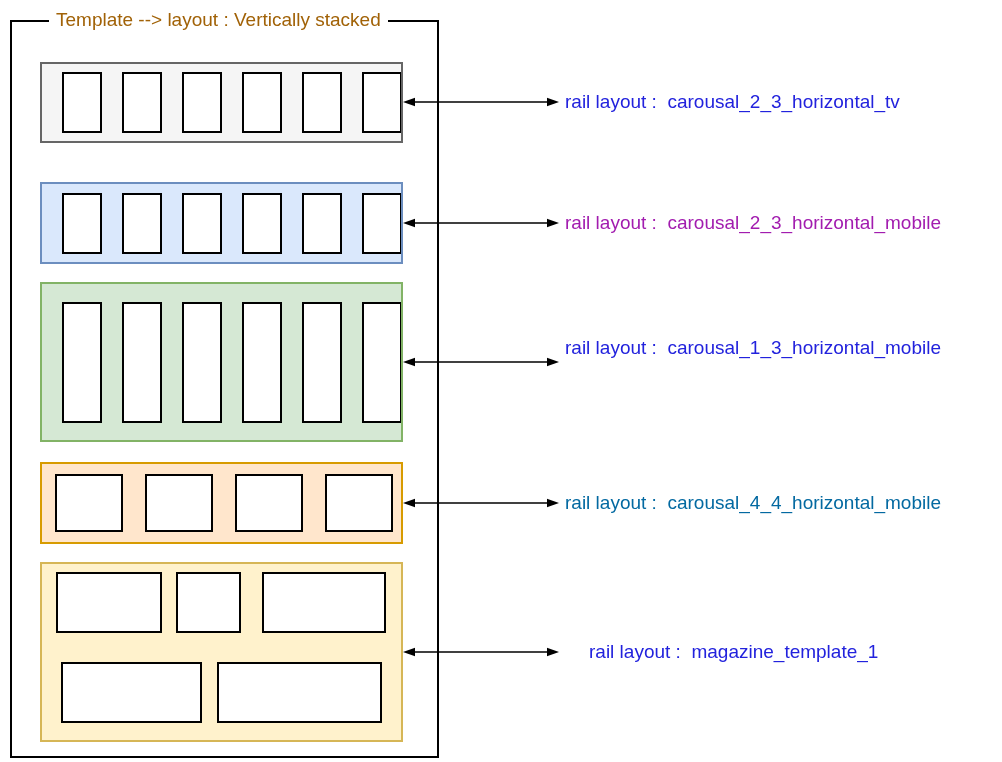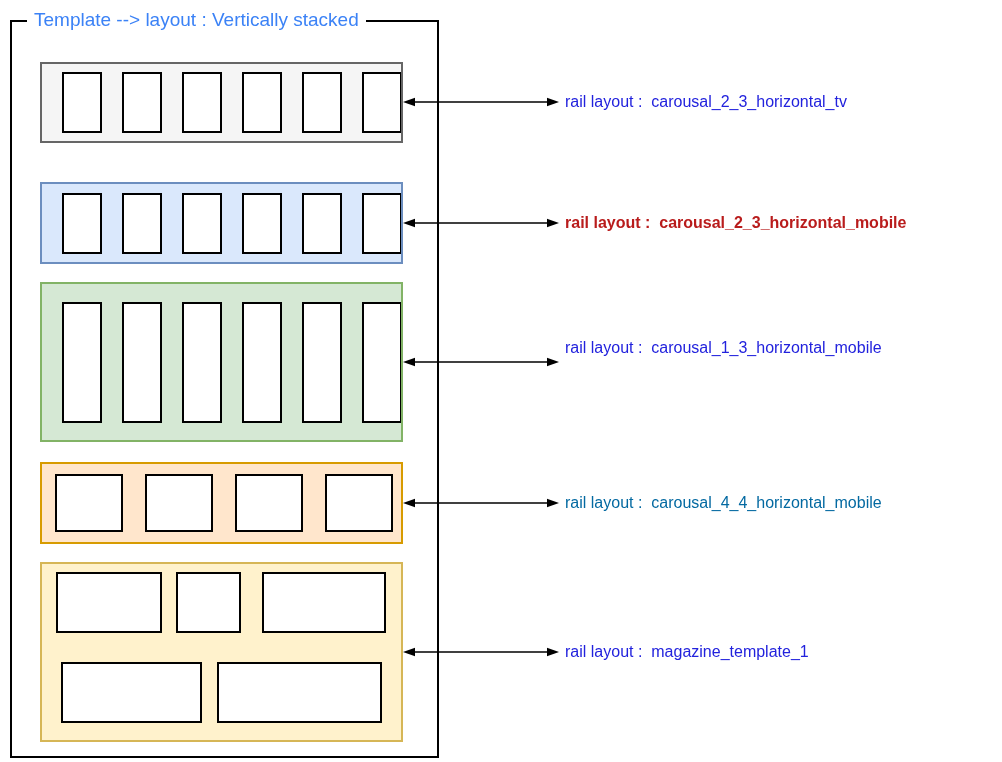--- a/index.html
+++ b/index.html
@@ -53,31 +53,31 @@
     height: 61px;
   }
   .arrows-layer {
     position: absolute;
     left: 0; top: 0;
     pointer-events: none;
   }
   .rail-label {
     position: absolute;
     left: 565px;
-    font-size: 16px;
+    font-size: 19px;
     line-height: 24px;
     white-space: pre;
   }
 </style>
 </head>
 <body>
 
 <div id="canvas">
   <div class="outer-box"></div>
-  <div class="diagram-title" style="color: #3b82f6;">Template --&gt; layout : Vertically stacked</div>
+  <div class="diagram-title" style="color: #a16207; margin-left: 22px;">Template --&gt; layout : Vertically stacked</div>
 
   <div id="rails-layer">
       <div class="rail carousel" style="top: 62px; height: 81px; background: rgb(245, 245, 245); border-color: rgb(102, 102, 102); padding-left: 20px; column-gap: 20px;">
         <div class="card" style="width: 40px; height: 61px;"></div>
         <div class="card" style="width: 40px; height: 61px;"></div>
         <div class="card" style="width: 40px; height: 61px;"></div>
         <div class="card" style="width: 40px; height: 61px;"></div>
         <div class="card" style="width: 40px; height: 61px;"></div>
         <div class="card" style="width: 40px; height: 61px;"></div>
       </div>
@@ -139,18 +139,18 @@
       </g>
       <g>
         <line x1="406" y1="652" x2="556" y2="652" stroke="#000000" stroke-width="1.6"></line>
         <polygon points="403,652 415,647.8 415,656.2" fill="#000000"></polygon>
         <polygon points="559,652 547,647.8 547,656.2" fill="#000000"></polygon>
       </g>
     </svg>
 
   <div id="labels-layer">
       <div class="rail-label" style="top: 90px; color: rgb(34, 34, 221);">rail layout :  carousal_2_3_horizontal_tv</div>
-      <div class="rail-label" style="top: 211px; color: #b91c1c; font-weight: bold;">rail layout :  carousal_2_3_horizontal_mobile</div>
+      <div class="rail-label" style="top: 211px; color: #a21caf;">rail layout :  carousal_2_3_horizontal_mobile</div>
       <div class="rail-label" style="top: 336px; color: rgb(34, 34, 221);">rail layout :  carousal_1_3_horizontal_mobile</div>
       <div class="rail-label" style="top: 491px; color: #0369a1;">rail layout :  carousal_4_4_horizontal_mobile</div>
-      <div class="rail-label" style="top: 640px; color: rgb(34, 34, 221);">rail layout :  magazine_template_1</div>
+      <div class="rail-label" style="top: 640px; color: rgb(34, 34, 221); margin-left: 24px;">rail layout :  magazine_template_1</div>
     </div>
 </div>
 
 </body></html>

